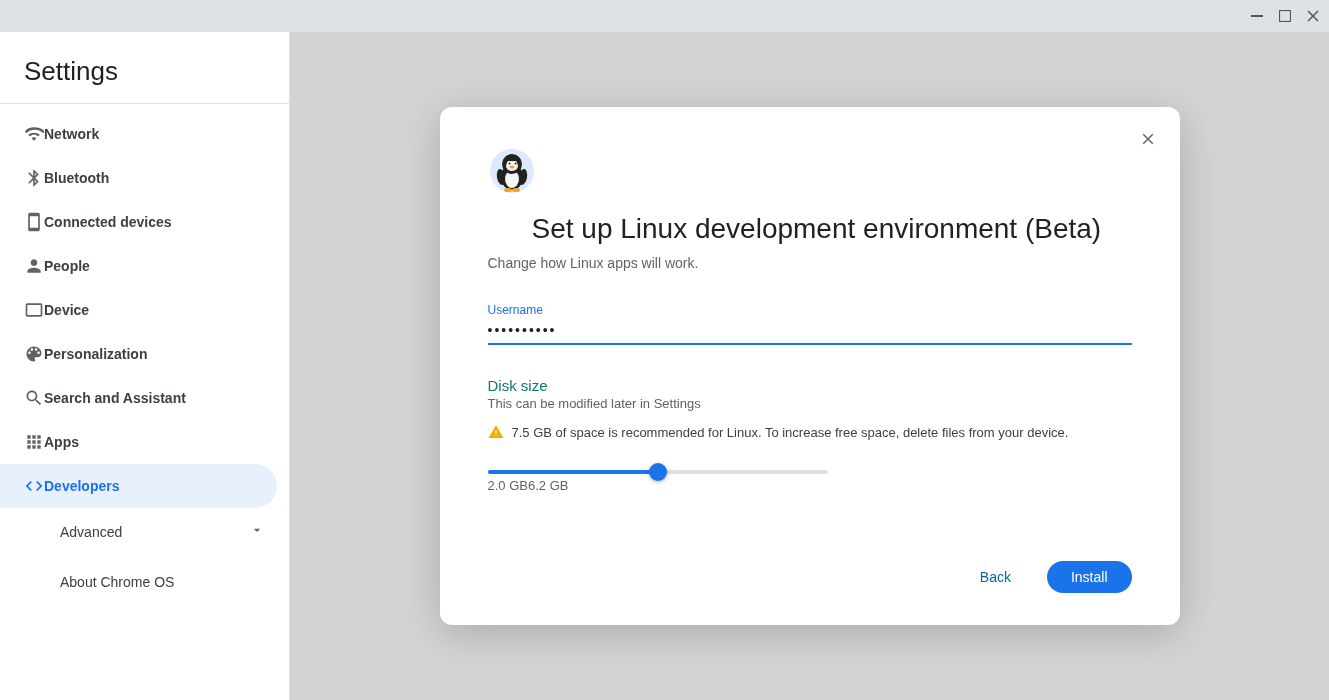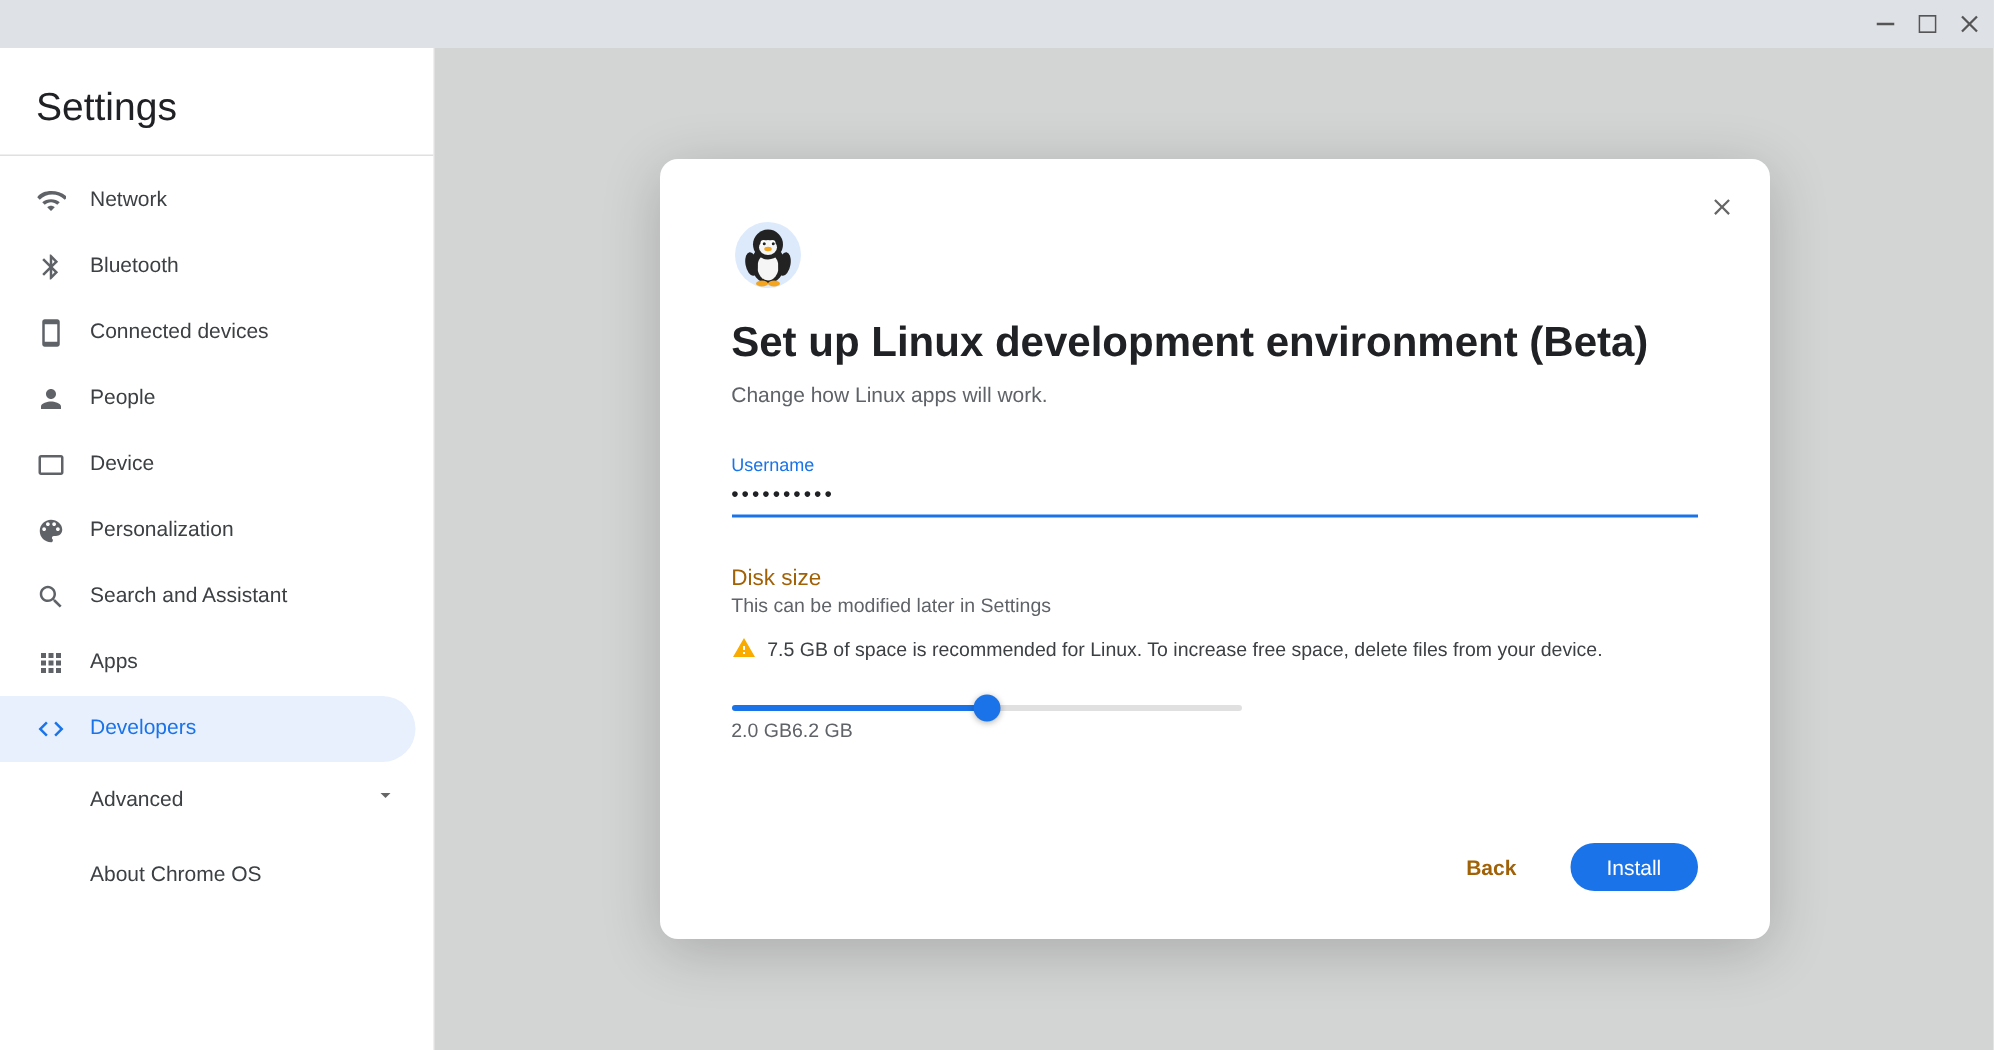--- a/index.html
+++ b/index.html
@@ -58,29 +58,29 @@
       color: #202124;
       padding: 24px 24px 16px 24px;
     }
     .sidebar-divider {
       height: 1px;
       background: #e0e0e0;
       margin: 0 0 8px 0;
     }
     .sidebar-item {
       display: flex;
-      align-items: flex-start;
+      align-items: center;
       padding: 12px 24px;
       cursor: pointer;
       border-radius: 0 24px 24px 0;
       margin-right: 12px;
-      gap: 16px;
+      gap: 0;
       color: #3c4043;
       font-size: 14px;
-      font-weight: 400;
+      font-weight: 700;
     }
     .sidebar-item.active {
       background: #e8f0fe;
       color: #1a73e8;
     }
     .sidebar-item .icon {
       width: 20px;
       height: 20px;
       display: flex;
       align-items: center;
@@ -163,24 +163,25 @@
       color: #666;
       font-size: 18px;
     }
     .dialog-penguin {
       width: 48px;
       height: 48px;
       margin-bottom: 16px;
     }
     .dialog-title {
       font-size: 28px;
-      font-weight: 700;
+      font-weight: 400;
       color: #202124;
       margin-bottom: 8px;
       line-height: 1.3;
+      margin-left: 44px;
     }
     .dialog-subtitle {
       font-size: 14px;
       color: #5f6368;
       margin-bottom: 32px;
     }
 
     
     .field-label {
       font-size: 12px;
@@ -202,21 +203,21 @@
       letter-spacing: 2px;
     }
 
     
     .disk-size-section {
       margin-bottom: 24px;
     }
     .disk-size-title {
       font-size: 15px;
       font-weight: 500;
-      color: #a16207;
+      color: #0f766e;
       margin-bottom: 2px;
     }
     .disk-size-subtitle {
       font-size: 13px;
       color: #5f6368;
       margin-bottom: 12px;
     }
     .warning-row {
       display: flex;
       align-items: flex-start;
@@ -267,23 +268,23 @@
     .dialog-footer {
       display: flex;
       justify-content: flex-end;
       gap: 12px;
       margin-top: 40px;
     }
     .btn-back {
       padding: 8px 24px;
       border: none;
       background: transparent;
-      color: #a16207;
-      font-size: 14px;
-      font-weight: 700;
+      color: #0369a1;
+      font-size: 14px;
+      font-weight: 400;
       cursor: pointer;
       border-radius: 4px;
     }
     .btn-install {
       padding: 8px 24px;
       border: none;
       background: #1a73e8;
       color: #fff;
       font-size: 14px;
       font-weight: 500;

